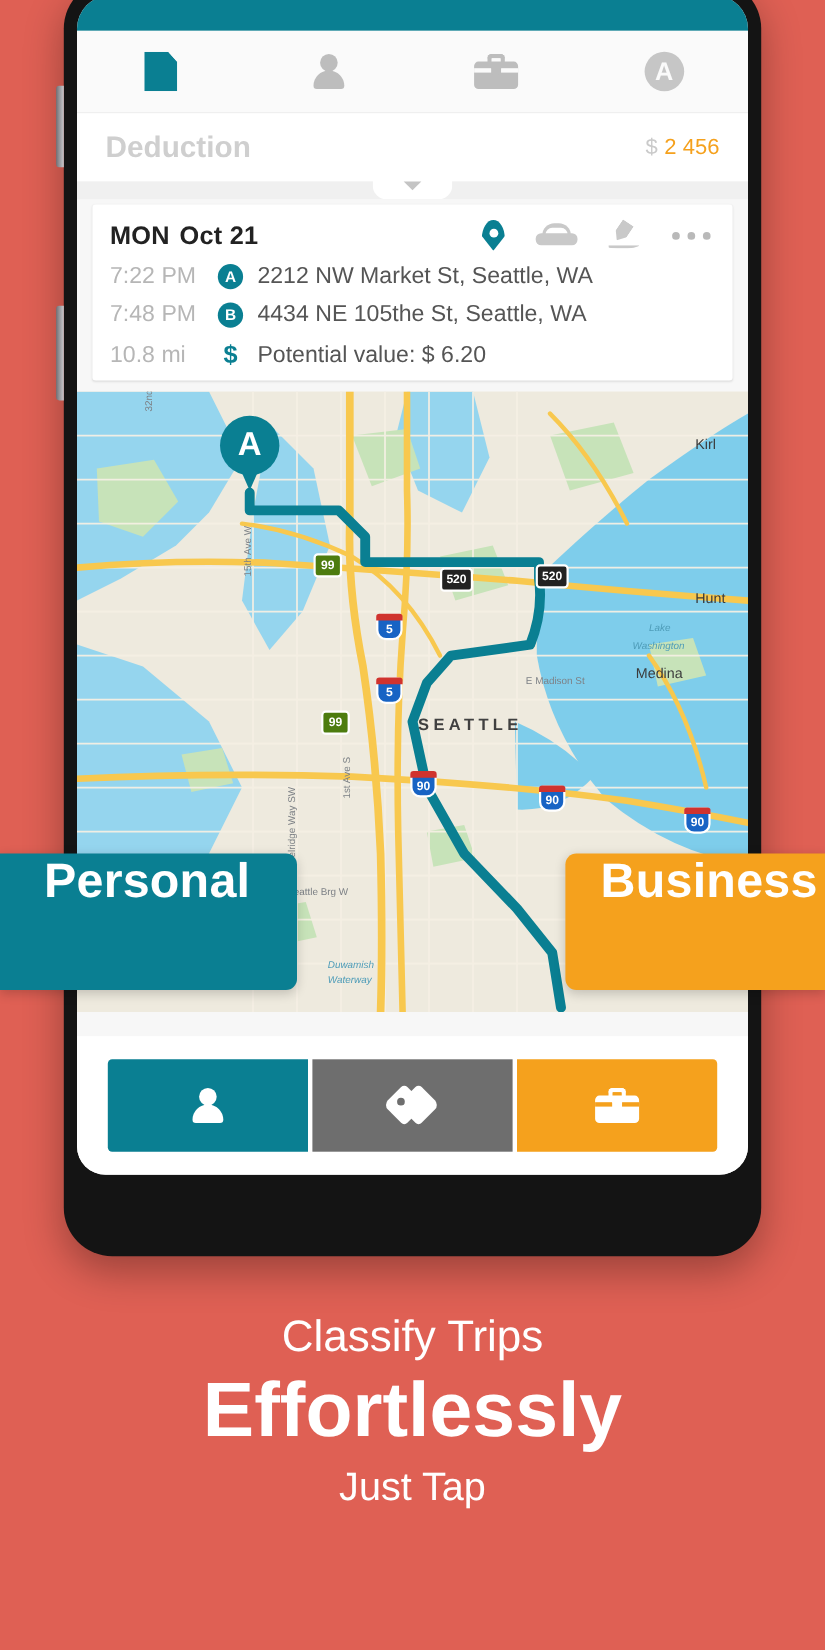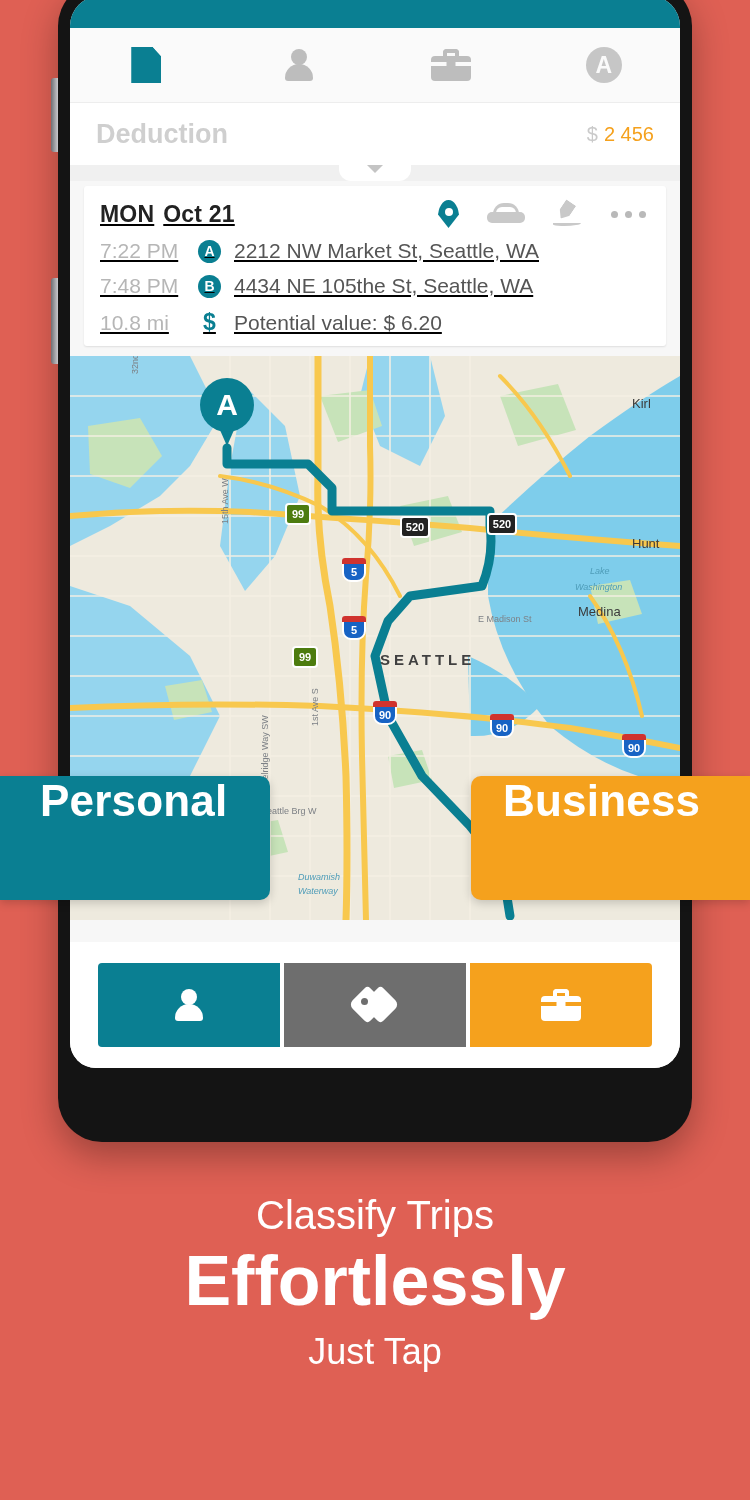--- a/index.html
+++ b/index.html
@@ -131,21 +131,20 @@
     border-top:8px solid #c4c4c4;
   }
 
   
   #card {
     margin:5px 14px 0 14px;
     background:#fff;
     border-radius:3px;
     padding:14px 16px 10px 16px;
     box-shadow:0 1px 2px rgba(0,0,0,.10);
-    text-decoration:underline;
   }
   #card-head { display:flex; align-items:center; }
   #card-date { font-size:23px; font-weight:bold; color:#222; letter-spacing:.2px; }
   #card-date .dow { margin-right:9px; }
   #card-icons { margin-left:auto; display:flex; align-items:center; gap:28px; padding-right:4px; }
   .ico-pin { position:relative; width:21px; height:28px; }
   .ico-pin .drop {
     position:absolute; inset:0; background:#0a7f92;
     border-radius:50% 50% 50% 50%/60% 60% 40% 40%;
     clip-path:polygon(50% 100%, 0 52%, 0 0, 100% 0, 100% 52%);
@@ -302,21 +301,21 @@
     letter-spacing:.2px;
     box-shadow:0 3px 10px rgba(0,0,0,.18);
   }
   #ovl-personal {
     left:0; top:776px; width:270px;
     background:#0a7f92;
     border-radius:0 10px 10px 0;
     padding-left:40px;
   }
   #ovl-business {
-    right:0; top:776px; width:279px;
+    right:0; top:776px; width:236px;
     background:#f5a11d;
     border-radius:10px 0 0 10px;
     padding-left:32px;
   }
 
   
   #promo {
     position:absolute; left:0; right:0; top:1192px;
     text-align:center; color:#fff;
   }

